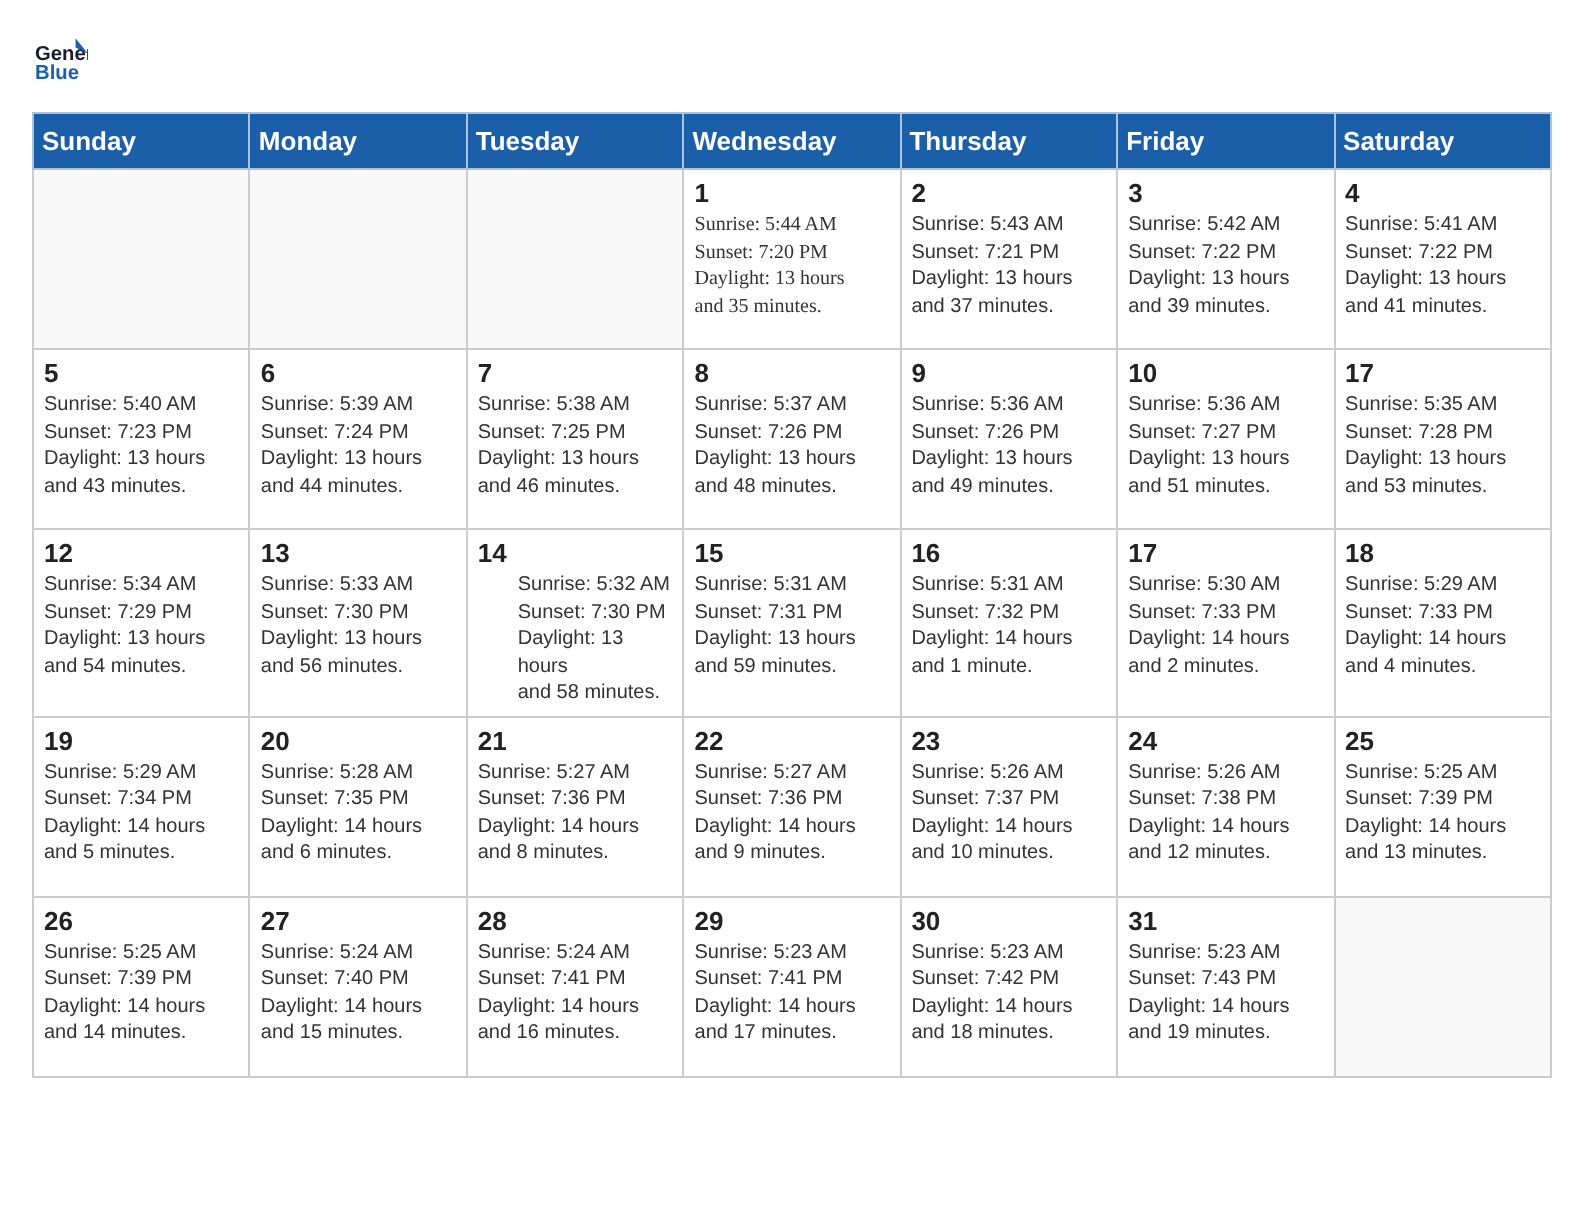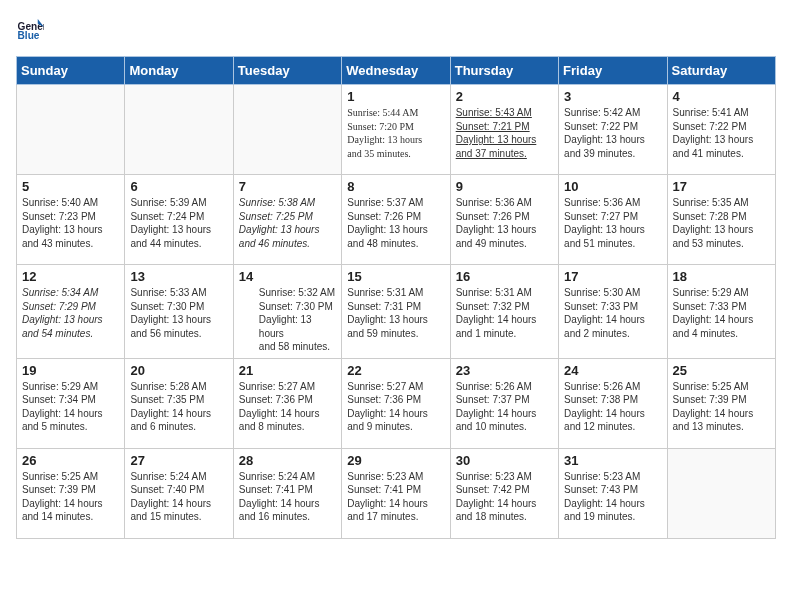--- a/index.html
+++ b/index.html
@@ -116,21 +116,21 @@
         <td class="empty"></td>
         <td>
           <span class="day-num">1</span>
           <div class="day-info" style="white-space: pre-line; font-family: Liberation Serif, serif;">Sunrise: 5:44 AM
 Sunset: 7:20 PM
 Daylight: 13 hours
 and 35 minutes.</div>
         </td>
         <td>
           <span class="day-num">2</span>
-          <div class="day-info" style="white-space: pre-line; text-decoration: underline;">Sunrise: 5:43 AM
+          <div class="day-info" style="white-space: pre-line;">Sunrise: 5:43 AM
 Sunset: 7:21 PM
 Daylight: 13 hours
 and 37 minutes.</div>
         </td>
         <td>
           <span class="day-num">3</span>
           <div class="day-info" style="white-space: pre-line;">Sunrise: 5:42 AM
 Sunset: 7:22 PM
 Daylight: 13 hours
 and 39 minutes.</div>
@@ -153,21 +153,21 @@
         </td>
         <td>
           <span class="day-num">6</span>
           <div class="day-info" style="white-space: pre-line;">Sunrise: 5:39 AM
 Sunset: 7:24 PM
 Daylight: 13 hours
 and 44 minutes.</div>
         </td>
         <td>
           <span class="day-num">7</span>
-          <div class="day-info" style="white-space: pre-line; font-style: italic;">Sunrise: 5:38 AM
+          <div class="day-info" style="white-space: pre-line;">Sunrise: 5:38 AM
 Sunset: 7:25 PM
 Daylight: 13 hours
 and 46 minutes.</div>
         </td>
         <td>
           <span class="day-num">8</span>
           <div class="day-info" style="white-space: pre-line;">Sunrise: 5:37 AM
 Sunset: 7:26 PM
 Daylight: 13 hours
 and 48 minutes.</div>
@@ -190,21 +190,21 @@
           <span class="day-num">17</span>
           <div class="day-info" style="white-space: pre-line;">Sunrise: 5:35 AM
 Sunset: 7:28 PM
 Daylight: 13 hours
 and 53 minutes.</div>
         </td>
       </tr>
       <tr>
         <td>
           <span class="day-num">12</span>
-          <div class="day-info" style="white-space: pre-line; font-style: italic;">Sunrise: 5:34 AM
+          <div class="day-info" style="white-space: pre-line;">Sunrise: 5:34 AM
 Sunset: 7:29 PM
 Daylight: 13 hours
 and 54 minutes.</div>
         </td>
         <td>
           <span class="day-num">13</span>
           <div class="day-info" style="white-space: pre-line;">Sunrise: 5:33 AM
 Sunset: 7:30 PM
 Daylight: 13 hours
 and 56 minutes.</div>

